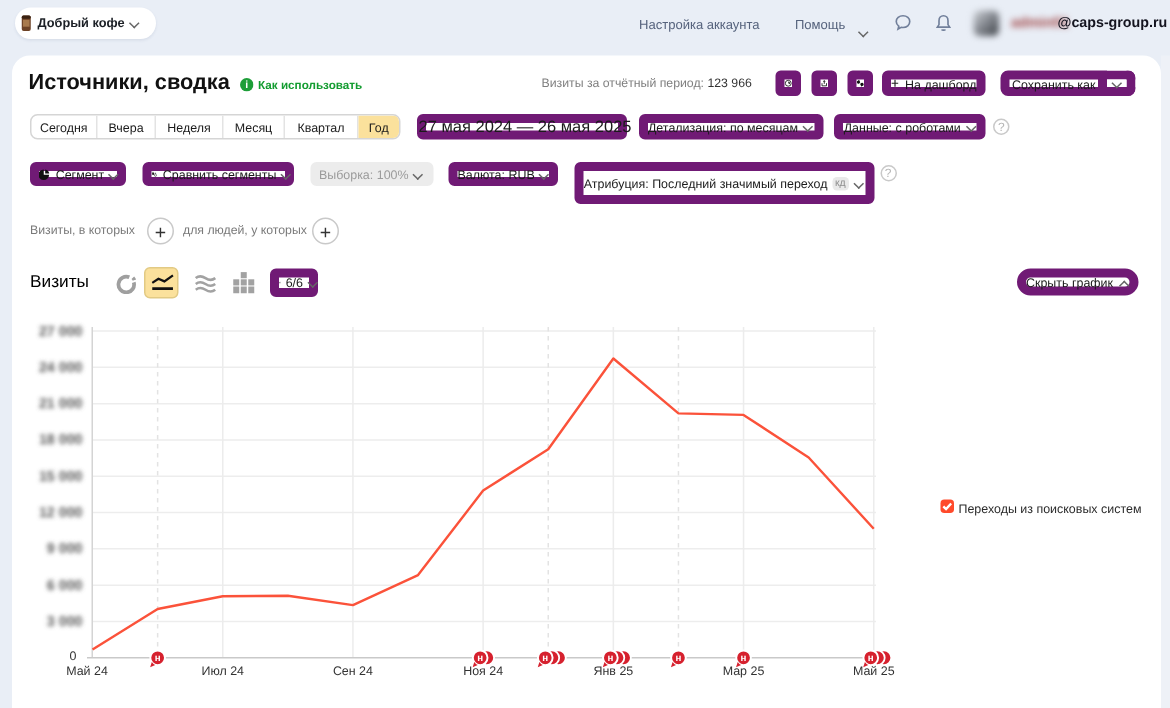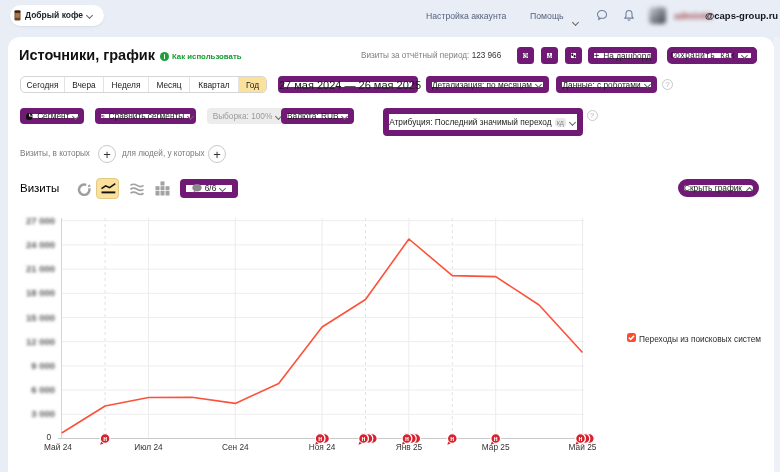--- a/index.html
+++ b/index.html
@@ -53,21 +53,21 @@
       <path d="M6 1.5 C4.2 1.5 3 2.9 3 4.8 L3 7.4 L1.9 9.1 L10.1 9.1 L9 7.4 L9 4.8 C9 2.9 7.8 1.5 6 1.5 Z" fill="none" stroke="#72809b" stroke-width="1.1"></path>
       <path d="M4.8 10.6 C5 11.3 7 11.3 7.2 10.6" stroke="#72809b" stroke-width="1.1" fill="none"></path>
     </svg>
   <div class="abs blur1" style="left:649px; top:7px; width:17px; height:17px; border-radius:4px; background:linear-gradient(135deg,#cdd1d6 0%,#8a8e95 45%,#3a3e44 100%);"></div>
   <span class="abs blur1" style="left:674px; top:10px; font-size:9.5px; color:#9c3d3d; font-weight:700;">admin01</span>
   <span class="abs" style="left:705px; top:10px; font-size:9.5px; color:#14141f; font-weight:700;">@caps-group.ru</span>
 </div>
 
 <div id="card"></div>
 
-<span class="abs" style="left:19px; top:47px; font-size:14.5px; font-weight:700; color:#111;">Источники, график</span>
+<span class="abs" style="left:19px; top:47px; font-size:14.5px; font-weight:700; color:#111;">Источники, сводка</span>
 <svg class="abs" style="left:160px; top:52px;" width="9" height="9" viewBox="0 0 9 9">
     <circle cx="4.5" cy="4.5" r="4.5" fill="#1d9e38"></circle>
     <text x="4.5" y="6.8" font-size="7" fill="#fff" text-anchor="middle" font-family="Liberation Sans" font-weight="bold">i</text>
   </svg>
 <span class="abs" style="left:172px; top:52px; font-size:7.8px; font-weight:700; color:#139c30;">Как использовать</span>
 <span class="abs" style="left:361px; top:51px; font-size:8.2px; color:#7f7f7f;">Визиты за отчётный период: <span style="color:#333;">123 966</span></span>
 
 <div class="btn" style="left:516.5px; top:47px; width:17px; height:17px; border-radius:3.5px;">
     <svg width="11" height="11" viewBox="0 0 11 11">
       <circle cx="5.5" cy="5.5" r="4.3" fill="none" stroke="#222" stroke-width="1.3"></circle>
@@ -83,21 +83,21 @@
   </div>
 <div class="btn" style="left:564.5px; top:47px; width:17px; height:17px; border-radius:3.5px;">
     <svg width="11" height="11" viewBox="0 0 11 11">
       <path d="M3.9 0.8 L4.6 2.3 A2.3 2.3 0 1 1 2.6 1.6 C3 1.2 3.9 0.8 3.9 0.8 Z" fill="#111"></path>
       <path d="M7.1 10.2 L6.4 8.7 A2.3 2.3 0 1 1 8.4 9.4 C8 9.8 7.1 10.2 7.1 10.2 Z" fill="#111"></path>
     </svg>
   </div>
 <div class="btn" style="left:588px; top:47px; width:69px; height:17px;"><svg width="9" height="9" viewBox="0 0 9 9" style="margin-right:4px;">
       <path d="M4.5 0.7 L4.5 8.3 M0.7 4.5 L8.3 4.5" stroke="#222" stroke-width="1.3"></path>
     </svg>На дашборд</div>
-<div class="btn" style="left:667px; top:47px; width:71px; height:17px; border-radius:5px 0 0 5px;font-family:Liberation Mono, monospace;">Сохранить как</div>
+<div class="btn" style="left:667px; top:47px; width:71px; height:17px; border-radius:5px 0 0 5px;">Сохранить как</div>
 <div class="btn" style="left:738px; top:47px; width:19px; height:17px; border-radius:0 5px 5px 0; border-left:none;">
     <span class="chev"></span>
   </div>
 
 <div id="seg">
   <div style="width:44px;">Сегодня</div>
   <div style="width:39px;">Вчера</div>
   <div style="width:45px;">Неделя</div>
   <div style="width:41px;">Месяц</div>
   <div style="width:49px;">Квартал</div>
@@ -129,21 +129,21 @@
       <path d="M5.2 0 A4.5 4.5 0 0 1 8.7 3.4 L5.2 3.4 Z" fill="#111"></path>
     </svg>
   Сегмент<span class="chev" style="margin-left:3px;"></span></div>
 <div class="btn" style="left:95px; top:108px; width:101px; height:16px;">
   <svg width="9" height="10" viewBox="0 0 9 10" style="margin-right:4px;">
       <path d="M2.5 0.5 C2.5 2 1 3.5 1 5 a1.7 1.7 0 0 0 3.4 0 C4.4 3.5 2.5 2 2.5 0.5 Z" fill="#111"></path>
       <path d="M6.5 3 C6.5 4.5 5 5.8 5 7.3 a1.7 1.7 0 0 0 3.4 0 C8.4 5.8 6.5 4.5 6.5 3 Z" fill="none" stroke="#111" stroke-width="0.9"></path>
     </svg>
   Сравнить сегменты<span class="chev" style="margin-left:3px;"></span></div>
 <div class="btn grey-btn" style="left:206.5px; top:108px; width:82px; height:16px;">Выборка: 100%<span class="chev" style="margin-left:3px;"></span></div>
-<div class="btn" style="left:281px; top:108px; width:73px; height:16px;">Валюта: RUB<span class="chev" style="margin-left:3px;"></span></div>
+<div class="btn" style="left:299px; top:108px; width:73px; height:16px;">Валюта: RUB<span class="chev" style="margin-left:3px;"></span></div>
 <div class="btn" style="left:382.5px; top:108px; width:200px; height:28px;">Атрибуция: Последний значимый переход<span class="kd">кд</span><span class="chev" style="margin-left:3px;"></span></div>
 <div class="qm" style="left:586.5px; top:110px;">?</div>
 
 <span class="greylab abs" style="left:20px; top:149px;">Визиты, в которых</span>
 <div class="pluscirc" style="left:98px; top:145px;">+</div>
 <span class="greylab abs" style="left:122px; top:149px;">для людей, у которых</span>
 <div class="pluscirc" style="left:208px; top:145px;">+</div>
 
 <span class="abs" style="left:20px; top:182px; font-size:11.5px; color:#000;">Визиты</span>
 <svg class="abs" style="left:77px; top:182px;" width="14" height="14" viewBox="0 0 14 14">
@@ -169,21 +169,21 @@
     <g fill="#a2a2a2">
       <rect x="0.5" y="5.2" width="4" height="4.1"></rect>
       <rect x="0.5" y="10" width="4" height="4.5"></rect>
       <rect x="5.5" y="0.4" width="4" height="4.1"></rect>
       <rect x="5.5" y="5.2" width="4" height="4.1"></rect>
       <rect x="5.5" y="10" width="4" height="4.5"></rect>
       <rect x="10.5" y="5.2" width="4" height="4.1"></rect>
       <rect x="10.5" y="10" width="4" height="4.5"></rect>
     </g>
   </svg>
-<div class="btn" style="left:180px; top:178.5px; width:58px; height:19px; border-radius:4px;">
+<div class="btn" style="left:180px; top:178.5px; width:32px; height:19px; border-radius:4px;">
   <svg width="10" height="9" viewBox="0 0 10 9" style="margin-right:3px;">
       <path d="M5 0 C2.2 0 0.3 1.6 0.3 3.7 C0.3 4.9 0.9 5.9 1.9 6.6 L1.5 8.6 L3.7 7.3 C4.1 7.4 4.5 7.4 5 7.4 C7.8 7.4 9.7 5.8 9.7 3.7 C9.7 1.6 7.8 0 5 0 Z" fill="#8a8a8a"></path>
     </svg>
   6/6<span class="chev" style="margin-left:3px;"></span></div>
 <div class="btn" style="left:678px; top:179px; width:81px; height:18px; border-radius:9px;">Скрыть график<span class="chev chevup" style="margin-left:4px;"></span></div>
 
 <svg class="abs" style="left:0; top:210px;" width="780" height="262" viewBox="0 0 780 262">
   <g stroke="#ededed" stroke-width="1">
     <line x1="61.5" y1="10.7" x2="584" y2="10.7"></line>
     <line x1="61.5" y1="34.9" x2="584" y2="34.9"></line>

